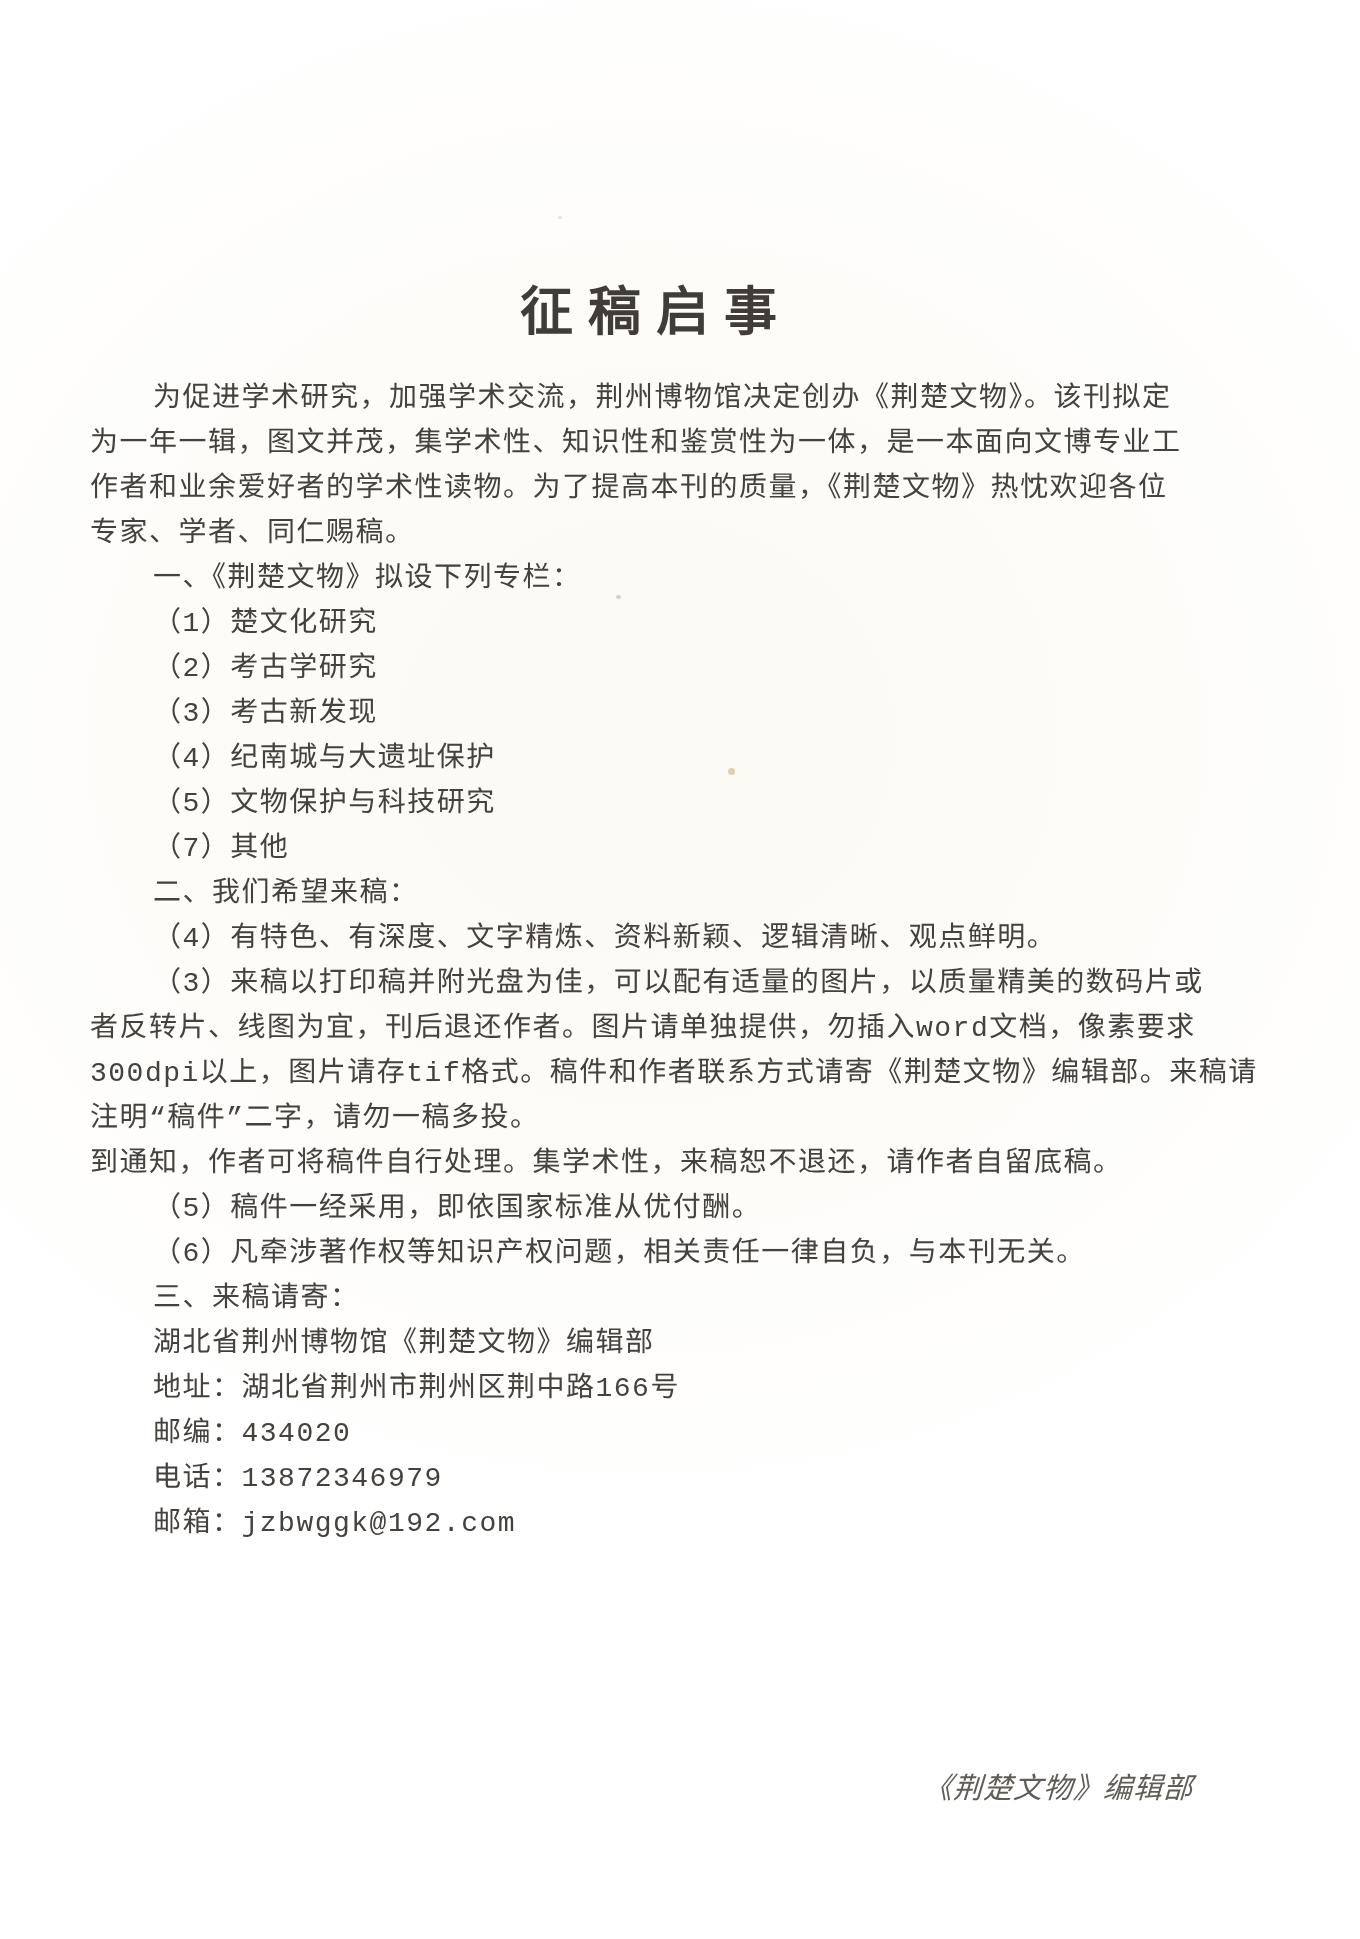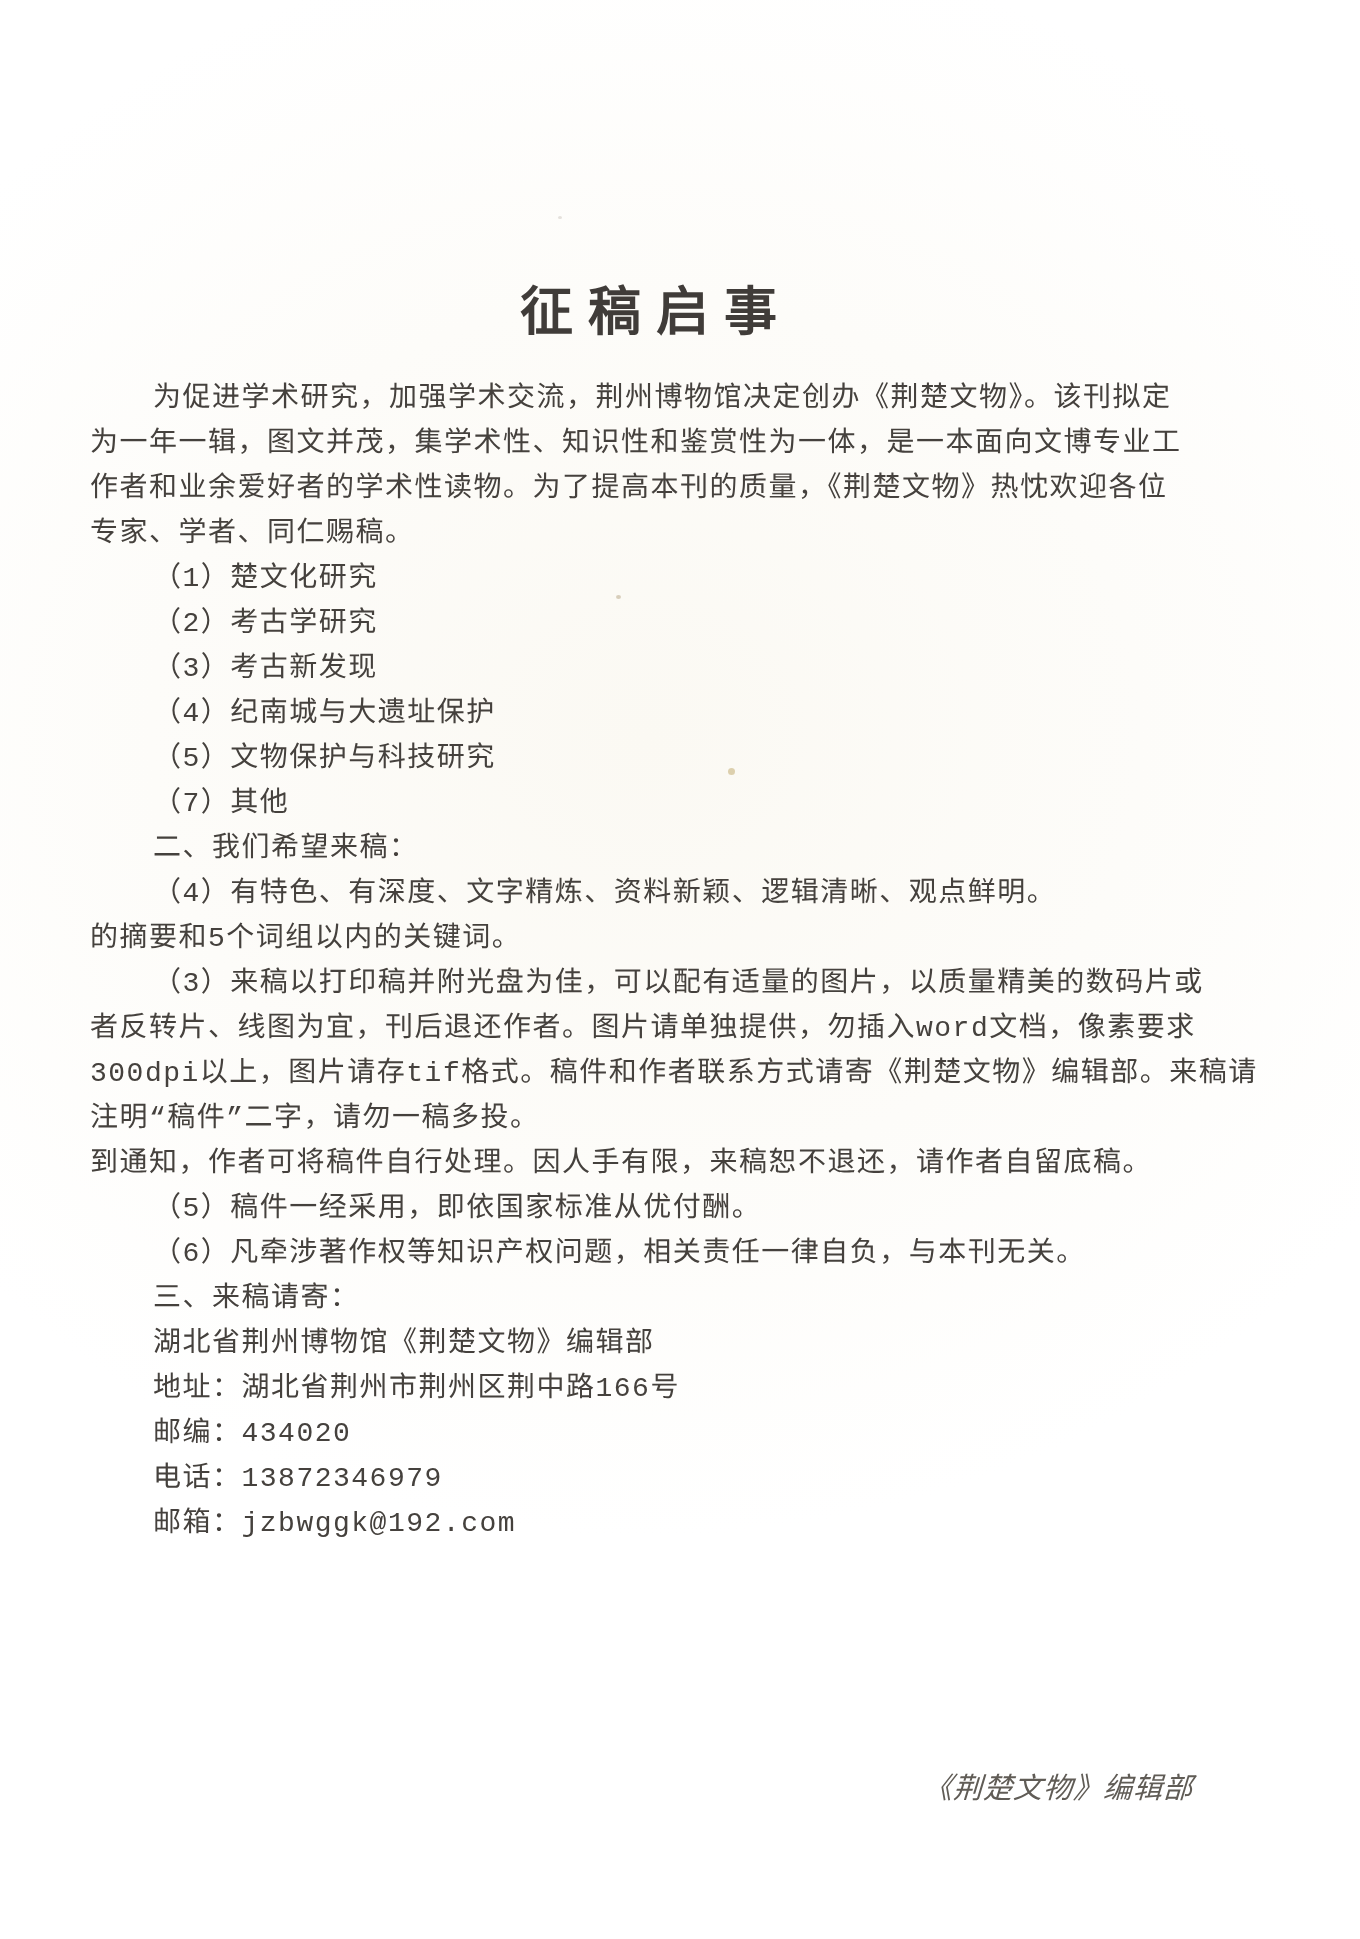--- a/index.html
+++ b/index.html
@@ -73,34 +73,34 @@
 
 <div class="page">
 
   <h1 class="doc-title">征稿启事</h1>
 
   <div class="doc-body">
       <div class="line indent">为促进学术研究，加强学术交流，荆州博物馆决定创办《荆楚文物》。该刊拟定</div>
       <div class="line">为一年一辑，图文并茂，集学术性、知识性和鉴赏性为一体，是一本面向文博专业工</div>
       <div class="line">作者和业余爱好者的学术性读物。为了提高本刊的质量，《荆楚文物》热忱欢迎各位</div>
       <div class="line">专家、学者、同仁赐稿。</div>
+      <div class="line indent">一、《荆楚文物》拟设下列专栏：</div>
       <div class="line indent">（1）楚文化研究</div>
       <div class="line indent">（2）考古学研究</div>
       <div class="line indent">（3）考古新发现</div>
       <div class="line indent">（4）纪南城与大遗址保护</div>
       <div class="line indent">（5）文物保护与科技研究</div>
       <div class="line indent">（7）其他</div>
       <div class="line indent">二、我们希望来稿：</div>
       <div class="line indent">（4）有特色、有深度、文字精炼、资料新颖、逻辑清晰、观点鲜明。</div>
-      <div class="line">的摘要和5个词组以内的关键词。</div>
       <div class="line indent">（3）来稿以打印稿并附光盘为佳，可以配有适量的图片，以质量精美的数码片或</div>
       <div class="line">者反转片、线图为宜，刊后退还作者。图片请单独提供，勿插入word文档，像素要求</div>
       <div class="line">300dpi以上，图片请存tif格式。稿件和作者联系方式请寄《荆楚文物》编辑部。来稿请</div>
       <div class="line">注明“稿件”二字，请勿一稿多投。</div>
-      <div class="line">到通知，作者可将稿件自行处理。因人手有限，来稿恕不退还，请作者自留底稿。</div>
+      <div class="line">到通知，作者可将稿件自行处理。集学术性，来稿恕不退还，请作者自留底稿。</div>
       <div class="line indent">（5）稿件一经采用，即依国家标准从优付酬。</div>
       <div class="line indent">（6）凡牵涉著作权等知识产权问题，相关责任一律自负，与本刊无关。</div>
       <div class="line indent">三、来稿请寄：</div>
       <div class="line indent">湖北省荆州博物馆《荆楚文物》编辑部</div>
       <div class="line indent">地址：湖北省荆州市荆州区荆中路166号</div>
       <div class="line indent">邮编：434020</div>
       <div class="line indent">电话：13872346979</div>
       <div class="line indent">邮箱：jzbwggk@192.com</div>
     </div>
 

